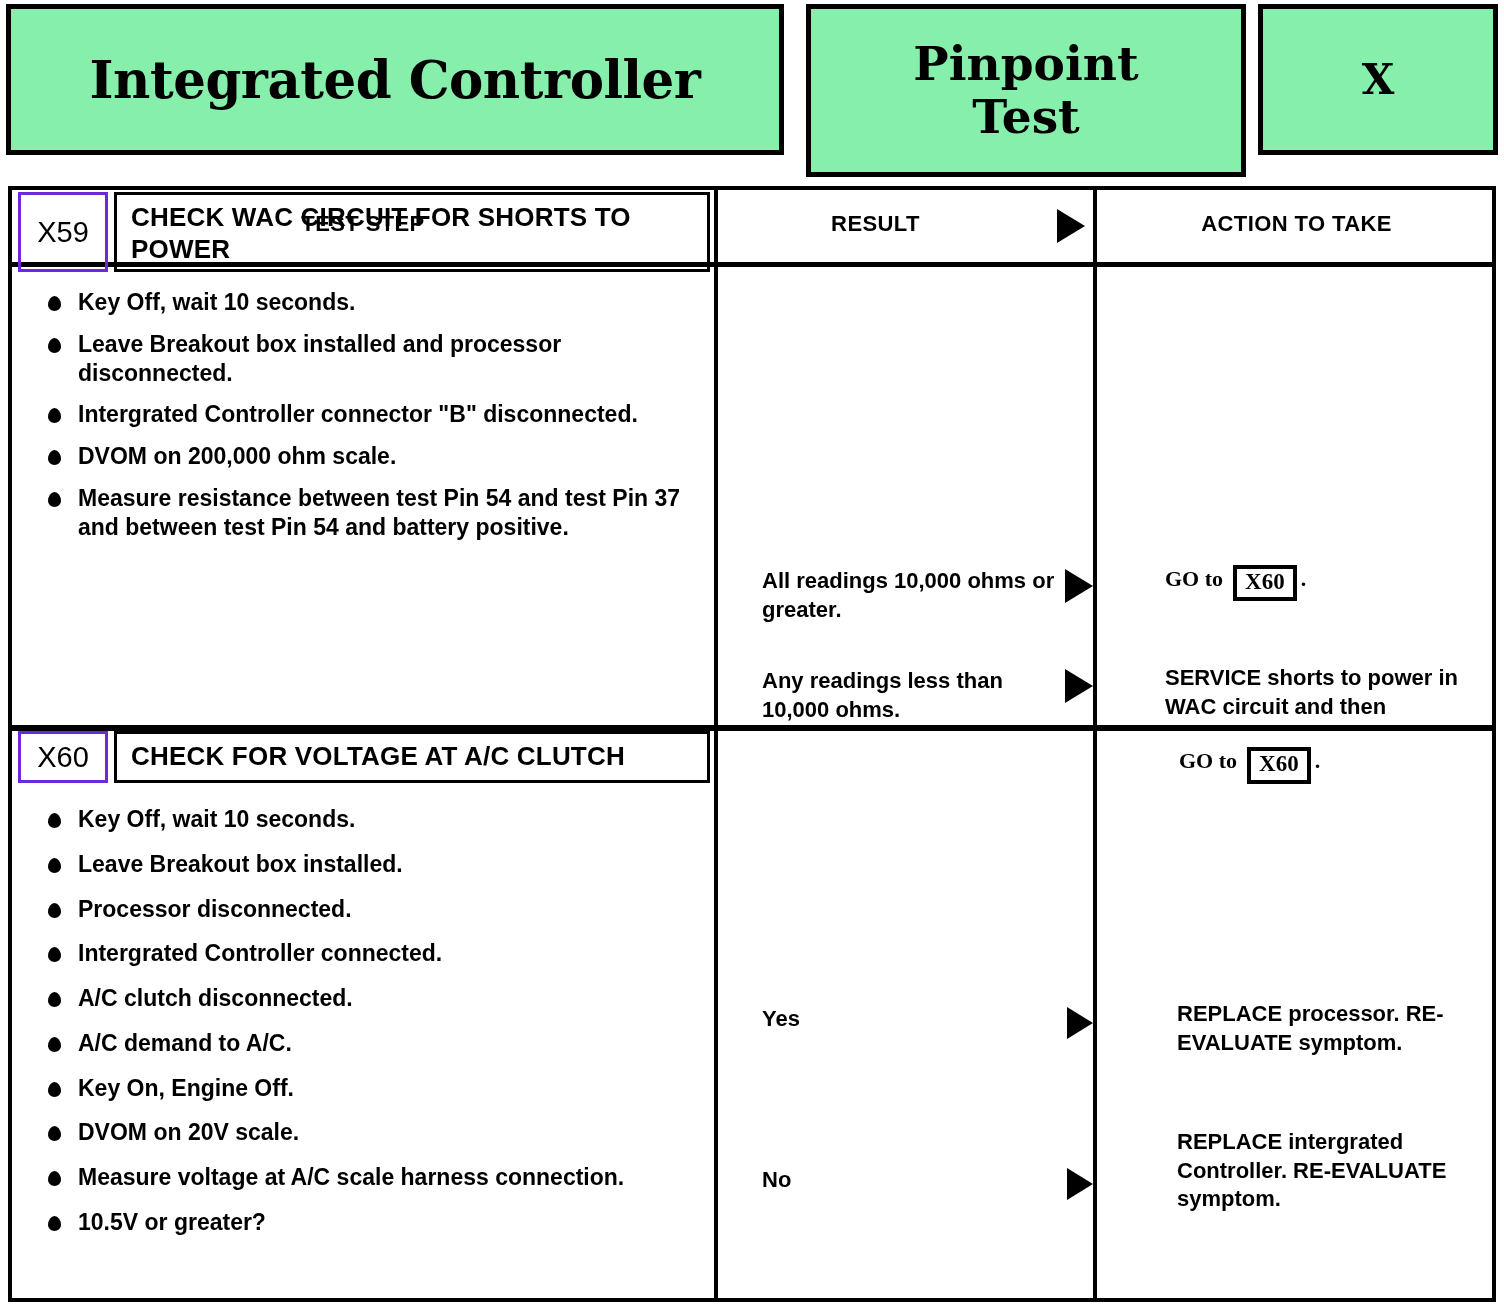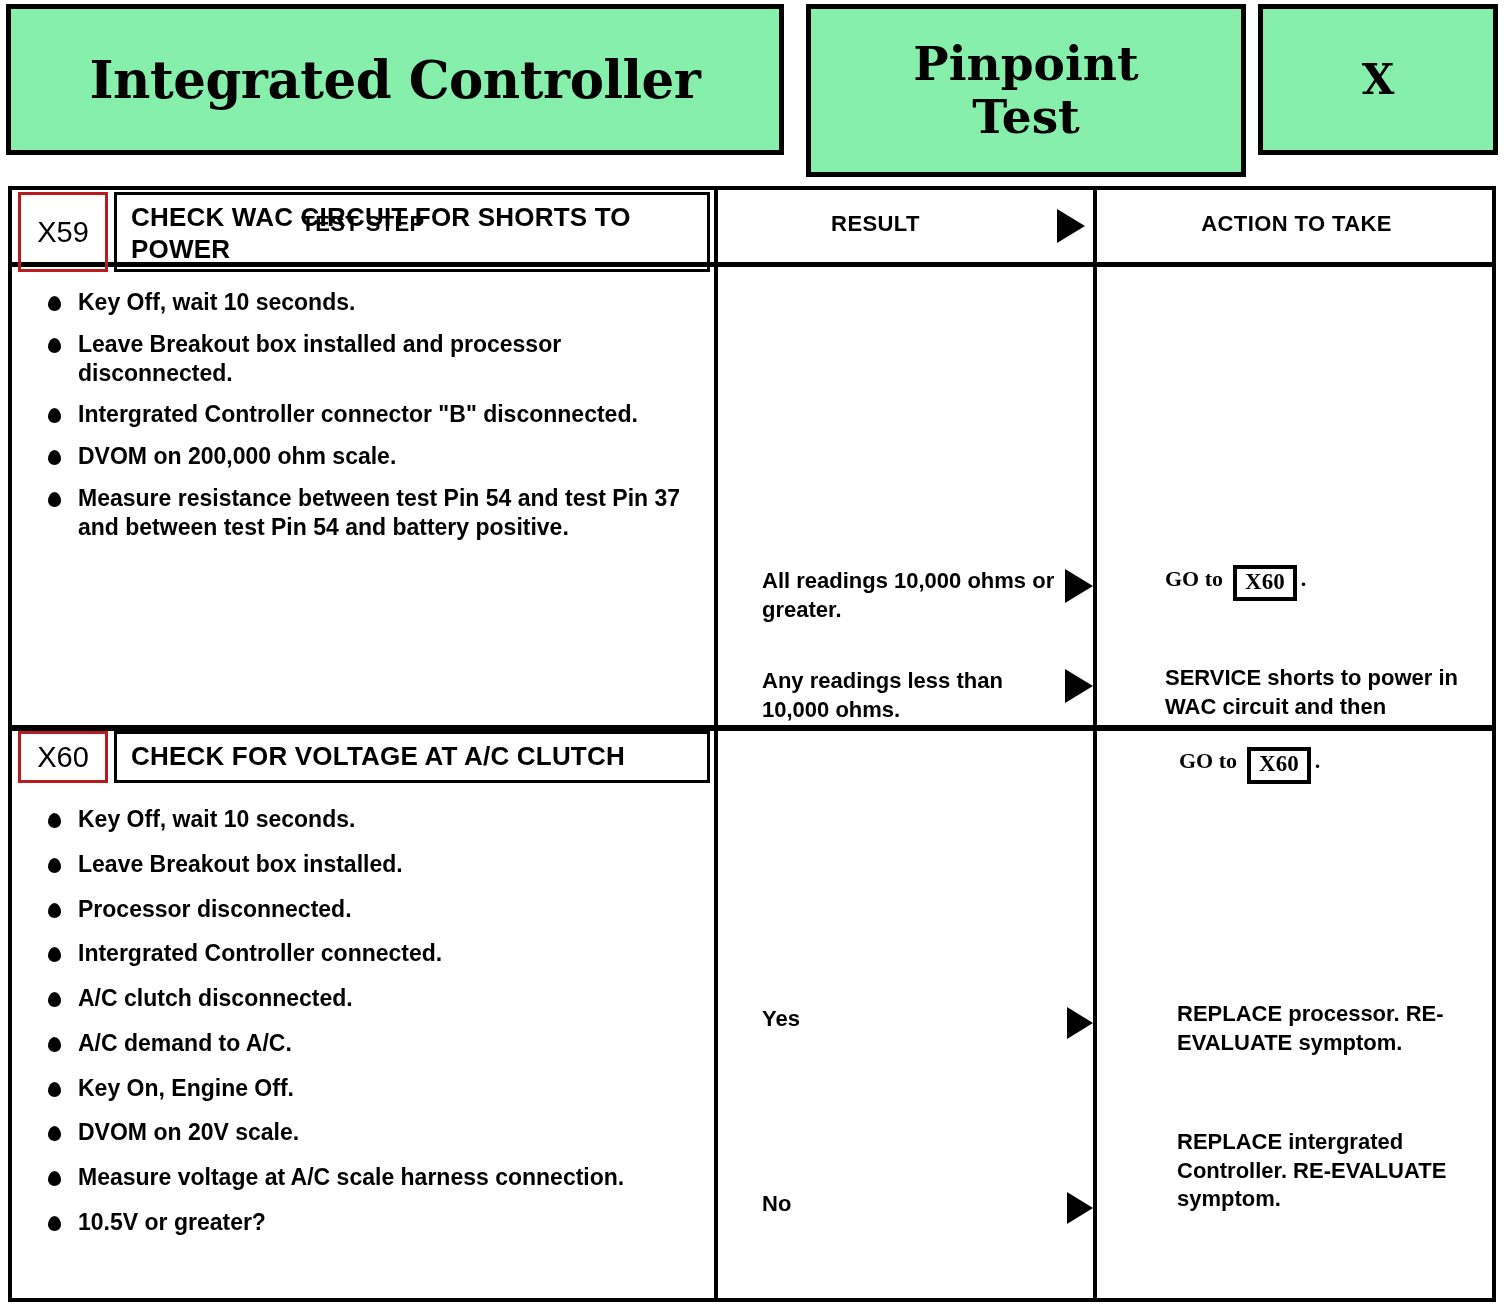--- a/index.html
+++ b/index.html
@@ -127,21 +127,21 @@
 
   
   .step-head {
     position: absolute;
     left: 6px;
     height: 74px;
     display: flex;
     align-items: stretch;
   }
   .step-code {
-    border: 3px solid #b91c1c;
+    border: 3px solid #6d28d9;
     box-sizing: border-box;
     width: 90px;
     display: flex;
     align-items: center;
     justify-content: center;
     font-size: 29px;
     font-family: "Liberation Sans", sans-serif;
   }
   .step-title {
     border: 3px solid #000;
@@ -222,21 +222,21 @@
     font-weight: bold;
     line-height: 1.3;
   }
 
   #result-x59-1 { top: 377px; }
   #result-x59-2 { top: 477px; }
   #action-x59-1 { top: 375px; }
   #action-x59-2 { top: 474px; }
 
   #result-x60-1 { top: 815px; }
-  #result-x60-2 { top: 1000px; }
+  #result-x60-2 { top: 976px; }
   #action-x60-1 { top: 810px; padding-left: 80px; }
   #action-x60-2 { top: 938px; padding-left: 80px; }
 
   
   .goto-line {
     display: flex;
     align-items: flex-start;
     white-space: nowrap;
     font-family: Liberation Serif, serif;
   }

